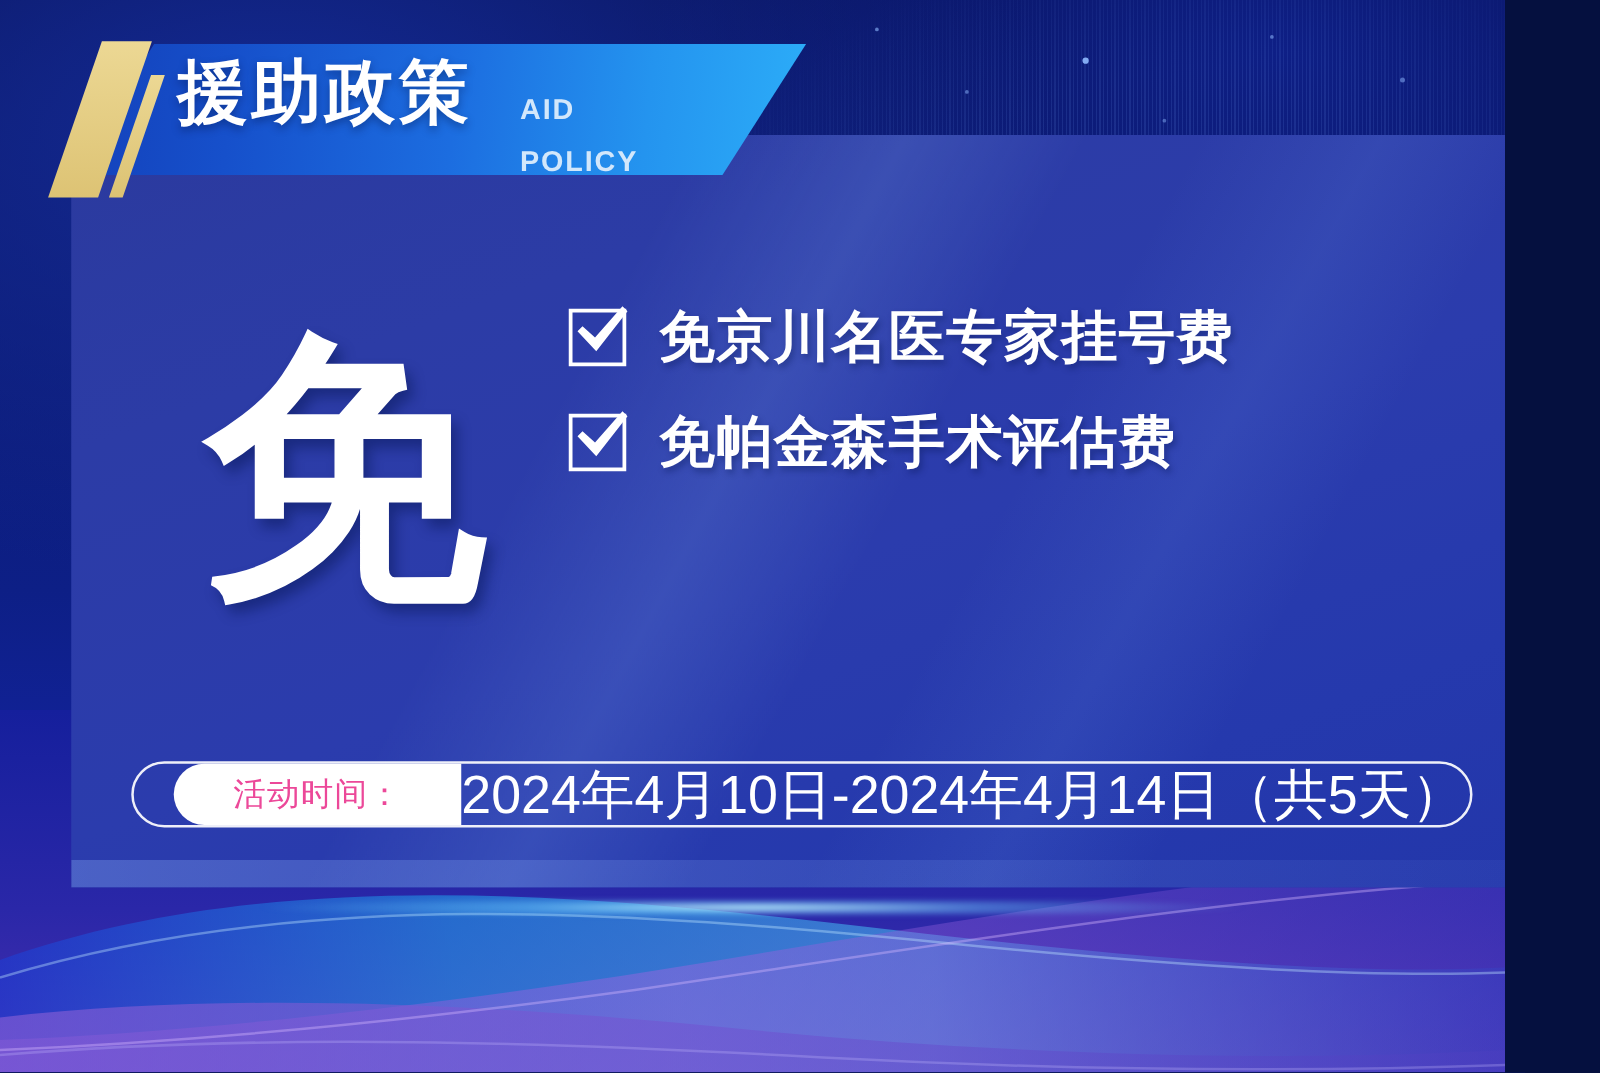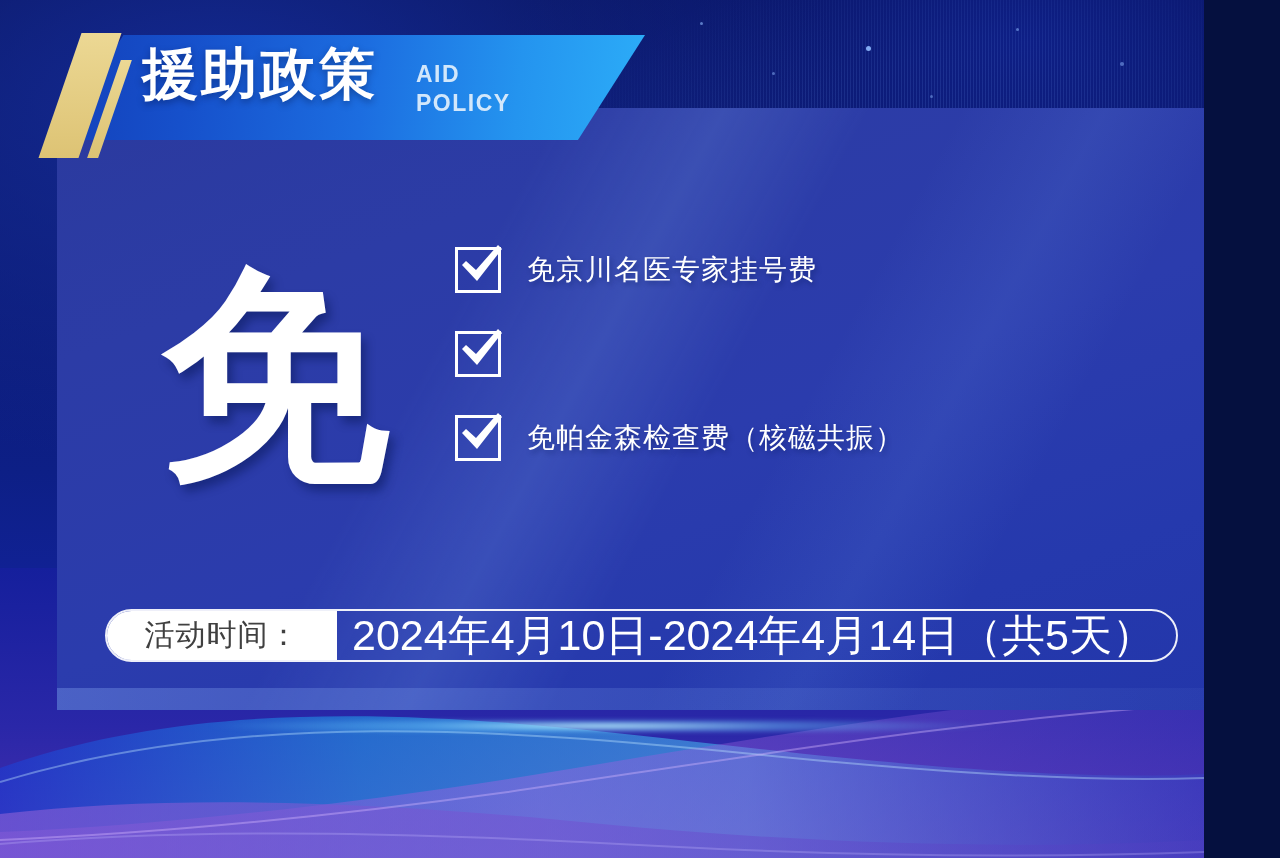--- a/index.html
+++ b/index.html
@@ -87,60 +87,60 @@
     font-size:56px;line-height:1;font-weight:bold;color:#ffffff;
     letter-spacing:3px;
     text-shadow:0 3px 7px rgba(0,20,70,.40);
     white-space:nowrap;
   }
   .banner-sub{
     position:absolute;left:416px;top:60px;
     font-size:23px;line-height:1.28;font-weight:bold;
     color:#d2e7fb;letter-spacing:1.5px;
   }
-  .banner-sub span{display:block;}
+  .banner-sub span{display:block;margin-top:13px;}
 
   
   .bigchar{
     position:absolute;left:160px;top:262px;
     font-size:230px;line-height:1;font-weight:bold;color:#ffffff;
     text-shadow:5px 7px 10px rgba(5,20,80,.45);
     font-family:"DejaVu Sans","Liberation Sans",sans-serif;
   }
 
   
   .list{position:absolute;left:455px;top:228px;width:740px;}
   .item{display:flex;align-items:center;height:84px;}
   .cbox{
     position:relative;width:40px;height:40px;flex:0 0 40px;
     border:3px solid #ffffff;margin-right:26px;
   }
   .cbox .tick{
     position:absolute;left:-4px;top:-13px;width:54px;height:54px;
   }
   .item-label{
-    font-size:28px;font-weight:normal;color:#ffffff;white-space:nowrap;
+    font-size:45px;font-weight:bold;color:#ffffff;white-space:nowrap;
     letter-spacing:1px;
     text-shadow:2px 3px 5px rgba(5,20,80,.38);
   }
 
   
   .datebar{
     position:absolute;left:105px;top:609px;width:1073px;height:53px;
     border:2px solid rgba(255,255,255,.92);
     border-radius:27px;
     display:flex;align-items:stretch;
     box-sizing:border-box;
   }
   .date-key{
     flex:0 0 230px;
     background:#ffffff;
     border-radius:25px 0 0 25px;
     display:flex;align-items:center;justify-content:center;
-    color:#404040;font-size:30px;font-weight:normal;letter-spacing:1px;
+    color:#ec4899;font-size:26px;font-weight:normal;letter-spacing:1px;margin-left:32px;
   }
   .date-val{
     flex:1;
     display:flex;align-items:center;justify-content:center;
     color:#ffffff;font-size:43px;letter-spacing:0px;white-space:nowrap;
     padding-right:6px;
   }
 </style>
 </head>
 <body>
@@ -227,30 +227,23 @@
       <div class="item-label">免京川名医专家挂号费</div>
     </div>
 
 
     <div class="item">
       <div class="cbox">
         <svg class="tick" viewBox="0 0 54 54">
           <path d="M8,28 L12,24 L22,33 L44,8 L48,12 L23,44 Z" fill="#ffffff"></path>
         </svg>
       </div>
+      <div class="item-label">免帕金森手术评估费</div>
     </div>
 
-    <div class="item">
-      <div class="cbox">
-        <svg class="tick" viewBox="0 0 54 54">
-          <path d="M8,28 L12,24 L22,33 L44,8 L48,12 L23,44 Z" fill="#ffffff"></path>
-        </svg>
-      </div>
-      <div class="item-label">免帕金森检查费（核磁共振）</div>
-    </div>
 
   </div>
 
   <div class="datebar">
     <div class="date-key">活动时间：</div>
     <div class="date-val">2024年4月10日-2024年4月14日（共5天）</div>
   </div>
 
 </div>
 

